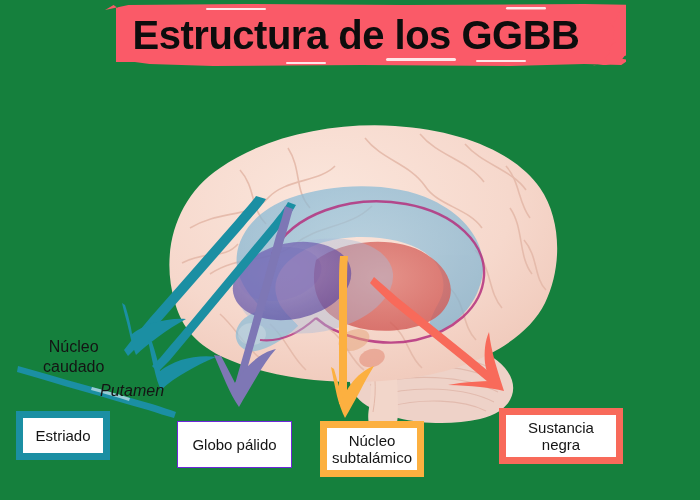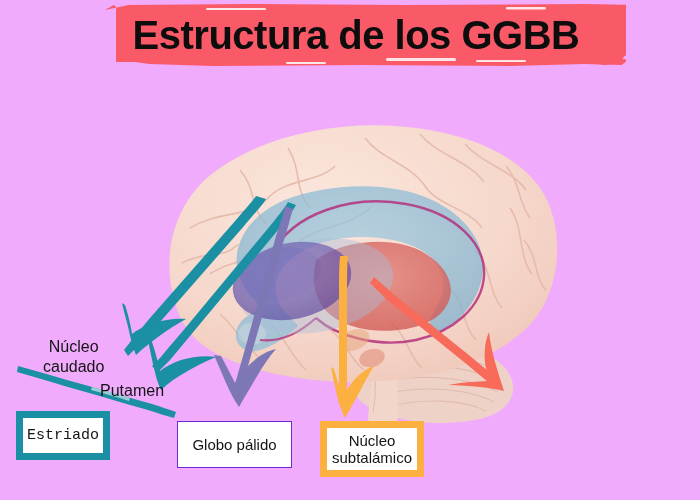--- a/index.html
+++ b/index.html
@@ -4,21 +4,21 @@
 <style>
   html, body {
     margin: 0;
     padding: 0;
     background: #ffffff;
   }
   #slide {
     position: relative;
     width: 700px;
     height: 500px;
-    background: #f0abfc;
+    background: #15803d;
     overflow: hidden;
     font-family: "Liberation Sans", sans-serif;
   }
 
   
   #title-banner {
     position: absolute;
     left: 86px;
     top: 2px;
     width: 540px;
@@ -85,21 +85,20 @@
     align-items: center;
     justify-content: center;
     padding: 0 3px;
     box-sizing: border-box;
   }
 
   #box-estriado {
     left: 16px;  top: 411px;  width: 94px;  height: 49px;
     border: 7px solid #1b8fa3;
     font-size: 15px;
-    font-family: Liberation Mono, monospace;
   }
   #box-globo {
     left: 177px; top: 421px; width: 115px; height: 47px;
     border: 1px solid #6d28d9;
     font-size: 15px;
   }
   #box-subtalamico {
     left: 320px; top: 421px; width: 104px; height: 56px;
     border: 7px solid #fcb040;
     font-size: 15px;
@@ -119,20 +118,21 @@
     white-space: nowrap;
   }
   #label-nucleo-caudado {
     left: 43px;
     top: 337px;
     text-align: center;
   }
   #label-putamen {
     left: 100px;
     top: 381px;
+    font-style: italic;
   }
 </style>
 </head>
 <body>
 
 <div id="slide">
 
   <div id="title-banner">
     <svg width="540" height="66" viewBox="0 0 540 66">
       <path d="M18,8 L26,3 L34,9 L30,14 L38,12 L31,19 L40,18 L33,25 L42,24 L34,31
@@ -335,14 +335,22 @@
 
   <div class="label-box" id="box-subtalamico">
     <div class="inner">
       <div>
         <div>Núcleo</div>
         <div>subtalámico</div>
       </div>
     </div>
   </div>
 
+  <div class="label-box" id="box-sustancia">
+    <div class="inner">
+      <div>
+        <div>Sustancia</div>
+        <div>negra</div>
+      </div>
+    </div>
+  </div>
 
 </div>
 
 </body></html>

